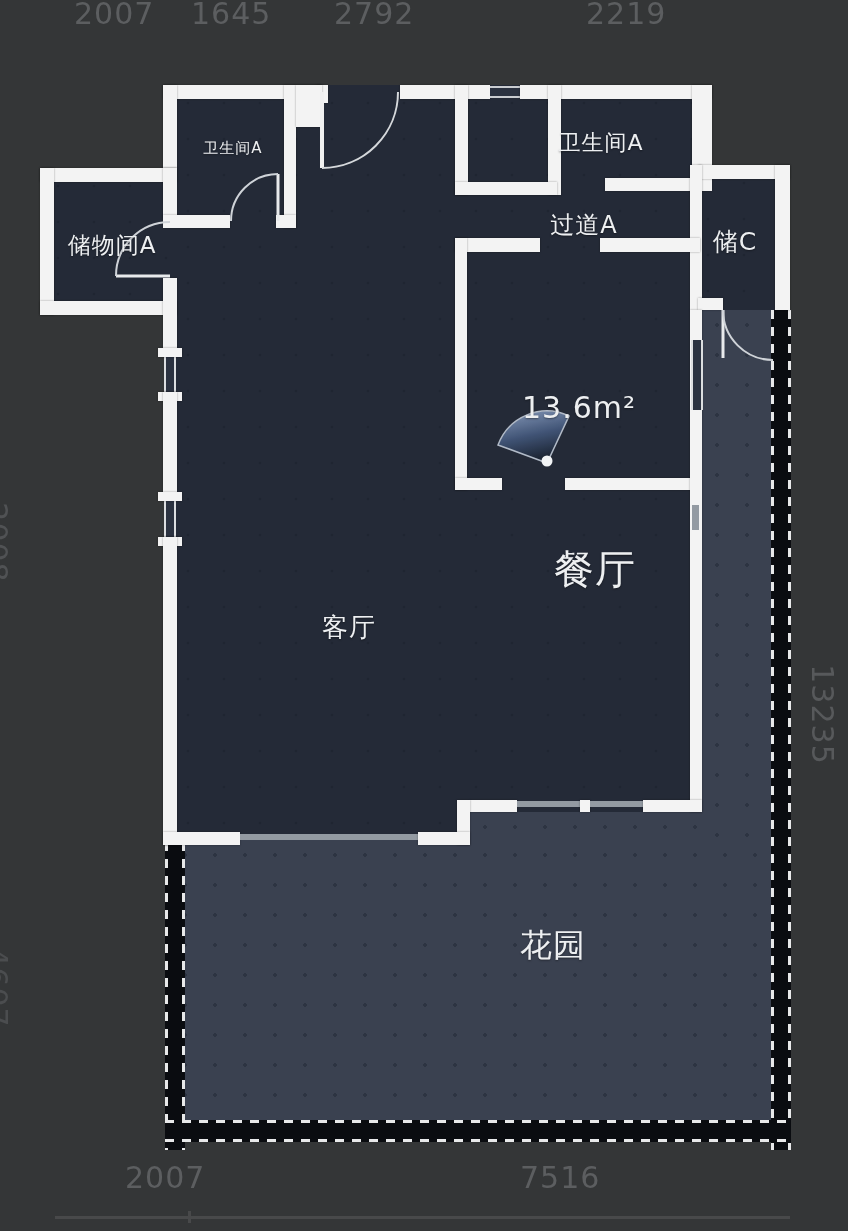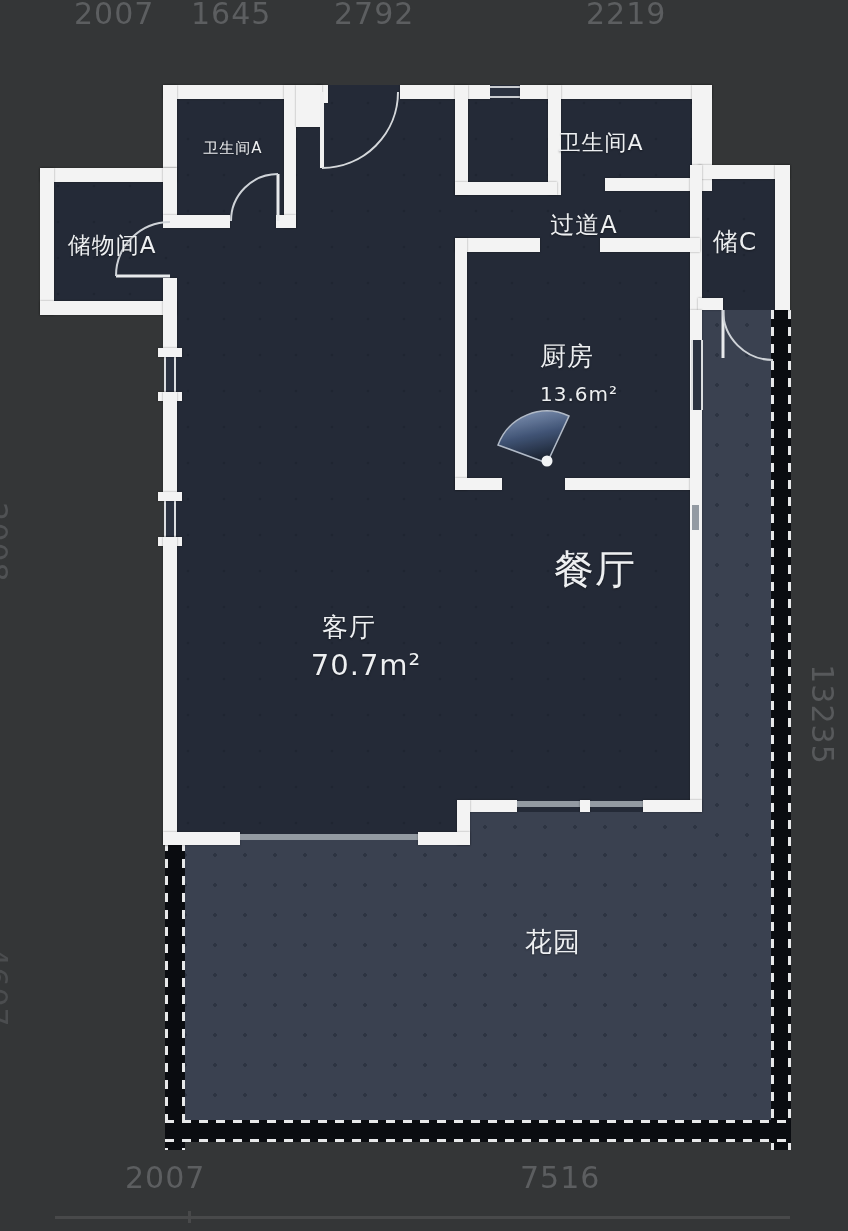--- a/index.html
+++ b/index.html
@@ -162,20 +162,18 @@
       <path d="M547,463 L498,445 A52 52 0 0 1 569,416 Z" fill="url(#fanGrad)" stroke="#b9c2cf" stroke-width="1.5" opacity="0.95"></path>
       <circle cx="547" cy="461" r="5.5" fill="#f2f4f6"></circle>
     </g>
   </svg>
 
   <div class="room-label" style="left:153px;top:139px;width:160px;font-size:15px;">卫生间A</div>
   <div class="room-label" style="left:521px;top:128px;width:160px;font-size:22px;">卫生间A</div>
   <div class="room-label" style="left:32px;top:230px;width:160px;font-size:23px;">储物间A</div>
   <div class="room-label" style="left:504px;top:209px;width:160px;font-size:24px;">过道A</div>
   <div class="room-label" style="left:675px;top:225px;width:120px;font-size:25px;">储C</div>
-  <div class="room-label" style="left:487px;top:339px;width:160px;font-size:26px;">厨房</div>
-  <div class="room-label" style="left:489px;top:382px;width:180px;font-size:20px;">13.6m²</div>
+  <div class="room-label" style="left:489px;top:390px;width:180px;font-size:30px;">13.6m²</div>
   <div class="room-label" style="left:269px;top:610px;width:160px;font-size:26px;">客厅</div>
   <div class="room-label" style="left:495px;top:542px;width:200px;font-size:40px;font-weight:500;">餐厅</div>
-  <div class="room-label" style="left:276px;top:648px;width:180px;font-size:29px;">70.7m²</div>
-  <div class="room-label" style="left:473px;top:924px;width:160px;font-size:27px;">花园</div>
+  <div class="room-label" style="left:473px;top:924px;width:160px;font-size:32px;">花园</div>
 
 </div>
 
 </body></html>

